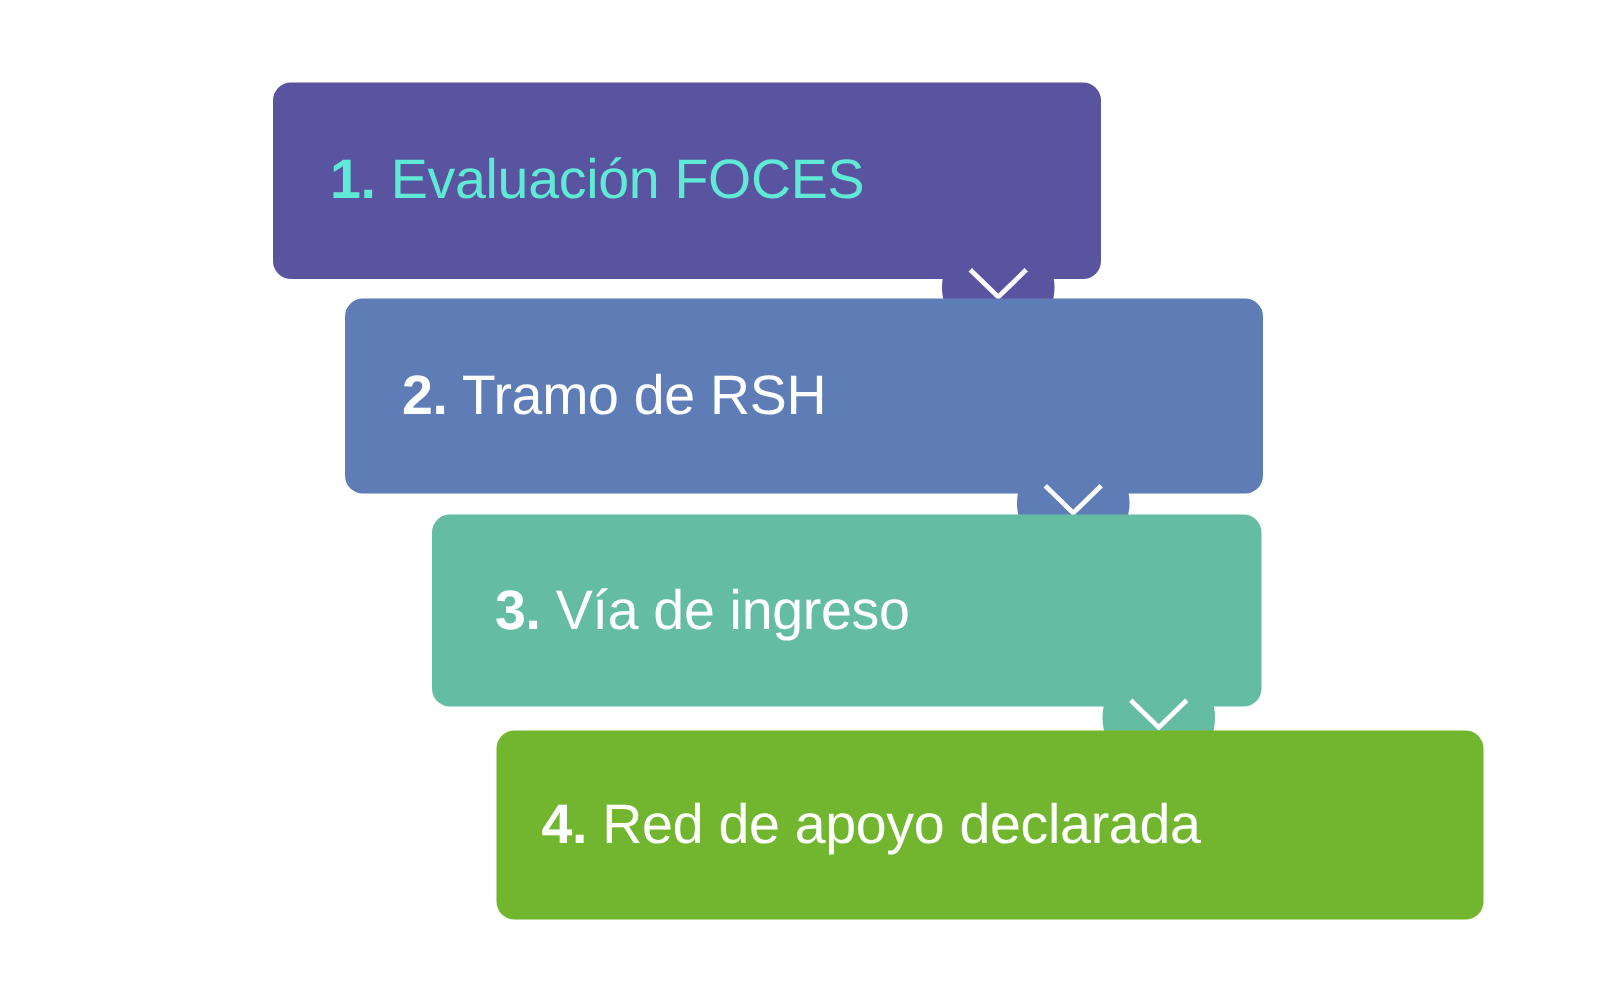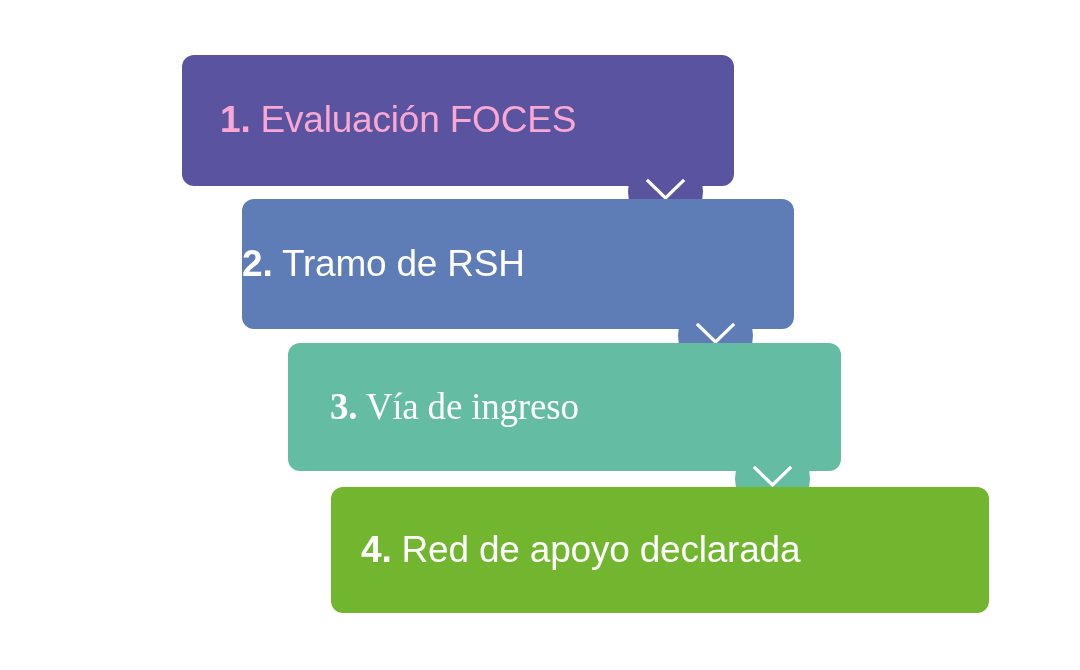--- a/index.html
+++ b/index.html
@@ -48,35 +48,35 @@
   .connector svg {
     position: absolute;
     left: 0;
     top: 0;
     width: 100%;
     height: 100%;
     display: block;
   }
   
   .step-1 { left: 182px; top: 55px;  width: 552px; height: 131px; padding-left: 38px; }
-  .step-2 { left: 242px; top: 199px; width: 552px; height: 130px; }
+  .step-2 { left: 230px; top: 199px; width: 612px; height: 130px; padding-left: 38px; }
   .step-3 { left: 288px; top: 343px; width: 553px; height: 128px; padding-left: 42px; }
   .step-4 { left: 331px; top: 487px; width: 658px; height: 126px; padding-left: 30px; }
 
   .conn-1 { left: 628px; top: 154px; width: 75px; height: 75px; }
   .conn-2 { left: 678px; top: 298px; width: 75px; height: 75px; }
   .conn-3 { left: 735px; top: 441px; width: 75px; height: 75px; }
 </style>
 </head>
 <body style="background-color: rgb(255, 255, 255);">
 
 <div id="canvas" style="background-color: rgb(255, 255, 255);">
 
   <div class="step step-1" style="background-color: rgb(90, 83, 160);">
-    <div class="step-label" style="color: #f9a8d4;">
+    <div class="step-label" style="color: #5eead4;">
       <span class="step-num">1.</span><span> </span><span class="step-text">Evaluación FOCES</span>
     </div>
   </div>
 
   <div class="connector conn-1" style="background-color: rgb(90, 83, 160);">
     <svg viewBox="0 0 75 75" xmlns="http://www.w3.org/2000/svg" aria-hidden="true">
       <path d="M20 27 L37.5 44 L55 27" fill="none" stroke="#ffffff" stroke-width="3.2" stroke-linecap="square" stroke-linejoin="miter"></path>
     </svg>
   </div>
 
@@ -85,21 +85,21 @@
       <span class="step-num">2.</span><span> </span><span class="step-text">Tramo de RSH</span>
     </div>
   </div>
 
   <div class="connector conn-2" style="background-color: rgb(94, 124, 181);">
     <svg viewBox="0 0 75 75" xmlns="http://www.w3.org/2000/svg" aria-hidden="true">
       <path d="M20 27 L37.5 44 L55 27" fill="none" stroke="#ffffff" stroke-width="3.2" stroke-linecap="square" stroke-linejoin="miter"></path>
     </svg>
   </div>
 
-  <div class="step step-3" style="background-color: rgb(100, 188, 163); font-family: Liberation Serif, serif;">
+  <div class="step step-3" style="background-color: rgb(100, 188, 163);">
     <div class="step-label" style="color: rgb(255, 255, 255);">
       <span class="step-num">3.</span><span> </span><span class="step-text">Vía de ingreso</span>
     </div>
   </div>
 
   <div class="connector conn-3" style="background-color: rgb(100, 188, 163);">
     <svg viewBox="0 0 75 75" xmlns="http://www.w3.org/2000/svg" aria-hidden="true">
       <path d="M20 27 L37.5 44 L55 27" fill="none" stroke="#ffffff" stroke-width="3.2" stroke-linecap="square" stroke-linejoin="miter"></path>
     </svg>
   </div>

